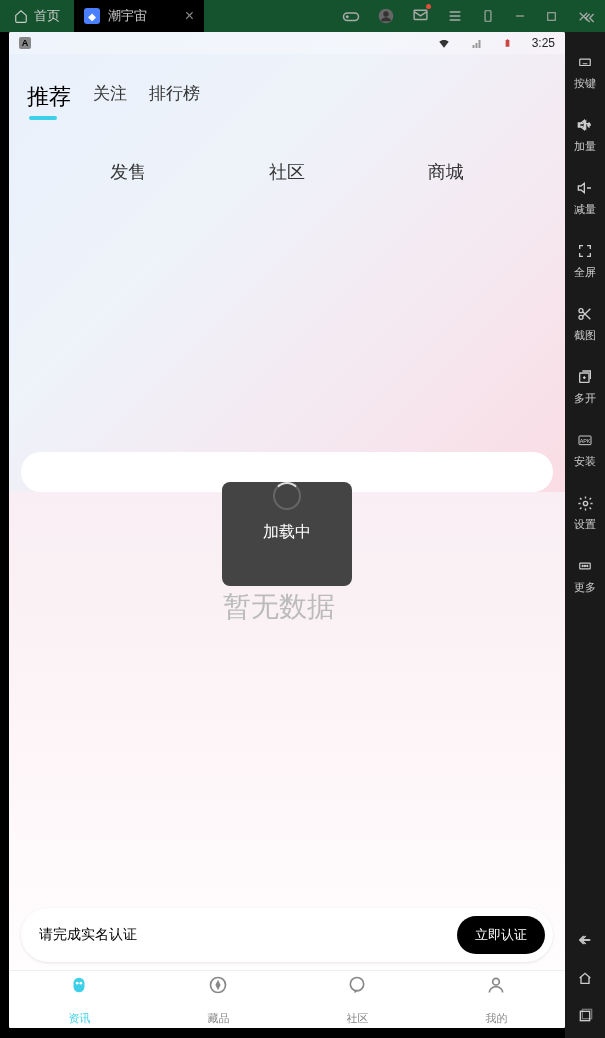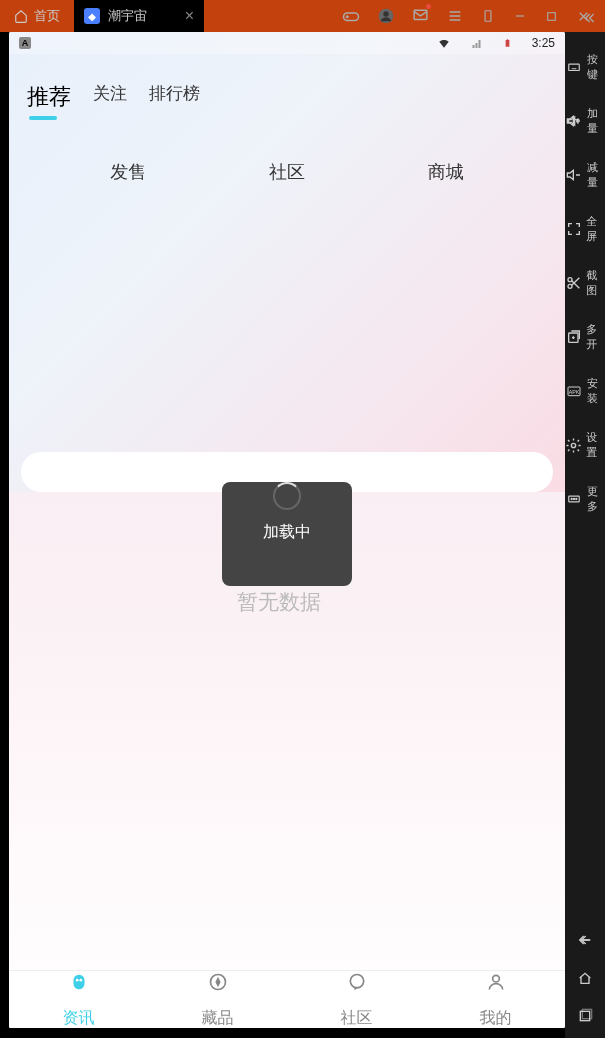--- a/index.html
+++ b/index.html
@@ -1,46 +1,46 @@
 <!DOCTYPE html>
 <html><head>
 <meta charset="utf-8">
 <style>
 *{margin:0;padding:0;box-sizing:border-box;font-family:"Microsoft YaHei",sans-serif}
 body{width:605px;height:1038px;background:#000;overflow:hidden;position:relative}
-.title-bar{height:32px;background:#c2410c;display:flex;align-items:center;color:#ccc;font-size:13px}
+.title-bar{height:32px;background:#14532d;display:flex;align-items:center;color:#ccc;font-size:13px}
 .home-btn{display:flex;align-items:center;padding:0 14px;gap:6px;height:100%}
 .tab{background:#000;height:100%;display:flex;align-items:center;padding:0 10px;gap:8px;min-width:130px;position:relative}
 .tab-icon{width:16px;height:16px;background:#4a7fff;border-radius:3px;display:flex;align-items:center;justify-content:center;font-size:10px;color:#fff}
 .tab-close{margin-left:auto;color:#888;font-size:16px}
 .title-icons{margin-left:auto;display:flex;align-items:center;gap:18px;padding-right:14px}
 .title-icons svg,.title-icons span{color:#aaa}
 .collapse{position:absolute;top:10px;right:8px;color:#aaa}
 .app-area{position:absolute;top:32px;left:9px;width:556px;height:996px;background:#fff;border-radius:2px;overflow:hidden}
 .status-bar{height:22px;display:flex;align-items:center;justify-content:space-between;padding:0 10px;font-size:12px;color:#222;background:rgba(255,255,255,0.3)}
 .status-right{display:flex;align-items:flex-end;gap:20px}
 .app-bg{position:absolute;top:0;left:0;right:0;height:460px;background:linear-gradient(135deg,#e8f0fb 0%,#eef3fa 35%,#f5e8f0 70%,#fadce4 100%)}
 .app-bg2{position:absolute;top:460px;left:0;right:0;bottom:0;background:linear-gradient(180deg,#f8eef3 0%,#fdf4f7 40%,#fff 100%)}
 .content{position:relative;height:100%}
 .top-tabs{display:flex;gap:22px;padding:28px 18px 10px;font-size:17px;color:#333}
 .top-tab.active{font-size:22px;font-weight:400;color:#000;position:relative}
 .top-tab.active::after{content:"";position:absolute;bottom:-8px;left:2px;width:28px;height:4px;background:#3dd0e8;border-radius:2px}
 .sub-tabs{display:flex;justify-content:space-around;padding:38px 40px 16px;font-size:18px;color:#333}
 .white-bar{margin:252px 12px 0;height:40px;background:#fff;border-radius:20px}
-.empty-text{position:absolute;top:556px;left:0;right:16px;text-align:center;font-size:21px;color:#bbb}
+.empty-text{position:absolute;top:556px;left:0;right:16px;text-align:center;font-size:28px;color:#bbb}
 .loading{position:absolute;top:450px;left:50%;transform:translateX(-50%);width:130px;height:104px;background:#444;border-radius:8px;display:flex;flex-direction:column;align-items:center;gap:12px;color:#fff}
 .spinner{width:28px;height:28px;border:2px solid #666;border-top-color:#ddd;border-radius:50%}
 .auth-bar{position:absolute;bottom:66px;left:12px;right:12px;height:54px;background:#fff;border-radius:27px;display:flex;align-items:center;padding:0 8px 0 18px;font-size:14px;box-shadow:0 1px 3px rgba(0,0,0,0.1)}
 .auth-btn{margin-left:auto;background:#000;color:#fff;padding:10px 18px;border-radius:20px;font-size:13px}
 .bottom-nav{position:absolute;bottom:0;left:0;right:0;height:58px;background:#fff;display:flex;justify-content:space-around;align-items:center;border-top:1px solid #eee}
-.nav-item{display:flex;flex-direction:column;align-items:center;gap:14px;font-size:16px;color:#888}
+.nav-item{display:flex;flex-direction:column;align-items:flex-end;gap:14px;font-size:11px;color:#888}
 .nav-item.active{color:#3dd0e8}
 .nav-icon{width:24px;height:24px;display:flex;align-items:center;justify-content:center}
 .sidebar{position:absolute;top:32px;right:0;width:40px;height:1006px;background:#1a1a1a;display:flex;flex-direction:column;align-items:center;padding-top:20px;gap:24px;color:#ccc;font-size:11px}
-.side-item{display:flex;flex-direction:row;align-items:center;gap:4px;cursor:pointer}
+.side-item{display:flex;flex-direction:column;align-items:center;gap:4px;cursor:pointer}
 .side-icon{width:20px;height:20px;display:flex;align-items:center;justify-content:center}
 .side-bottom{margin-top:auto;padding-bottom:14px;display:flex;flex-direction:column;gap:22px;align-items:center}
 .a-badge{width:12px;height:12px;background:#888;color:#000;font-size:9px;display:flex;align-items:center;justify-content:center;border-radius:2px;font-weight:bold}
 .notif-dot{position:absolute;top:-2px;right:-2px;width:5px;height:5px;background:#e74c3c;border-radius:50%}
 </style>
 </head>
 <body>
 
 <div class="title-bar">
   <div class="home-btn">
@@ -127,20 +127,24 @@
 
     <div class="white-bar"></div>
 
     <div class="empty-text">暂无数据</div>
 
     <div class="loading">
       <div class="spinner"></div>
       <span>加载中</span>
     </div>
 
+    <div class="auth-bar">
+      <span>请完成实名认证</span>
+      <span class="auth-btn">立即认证</span>
+    </div>
 
     <div class="bottom-nav">
       <div class="nav-item active">
         <span class="nav-icon">
             <svg width="22" height="22" viewBox="0 0 24 24" fill="#3dd0e8">
               <rect x="6" y="4" width="12" height="16" rx="6"></rect>
               <circle cx="10" cy="10" r="1.5" fill="#fff"></circle>
               <circle cx="14" cy="10" r="1.5" fill="#fff"></circle>
             </svg>
           </span>

